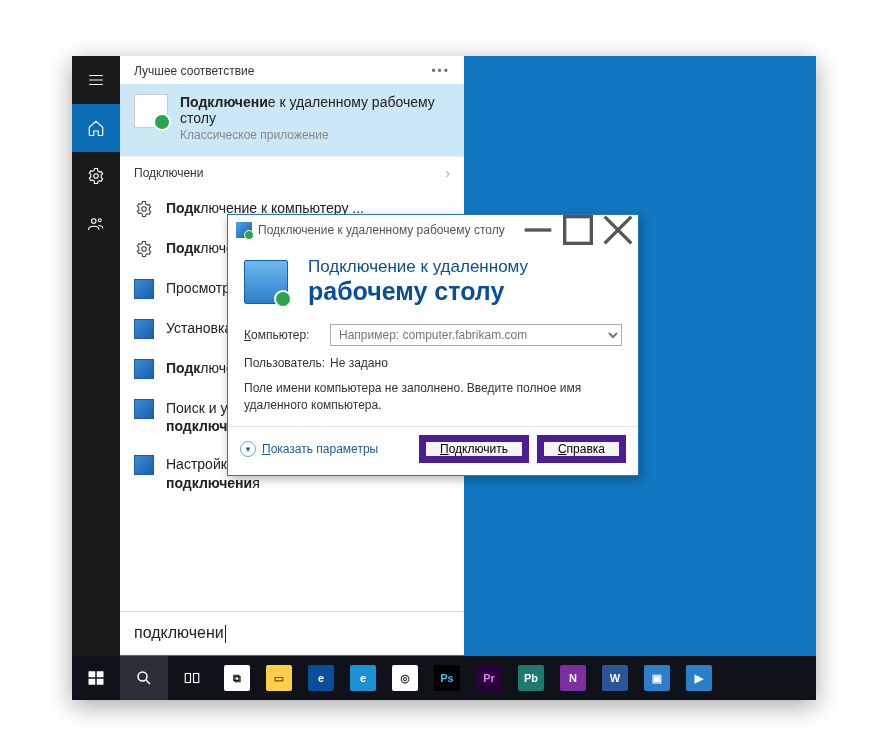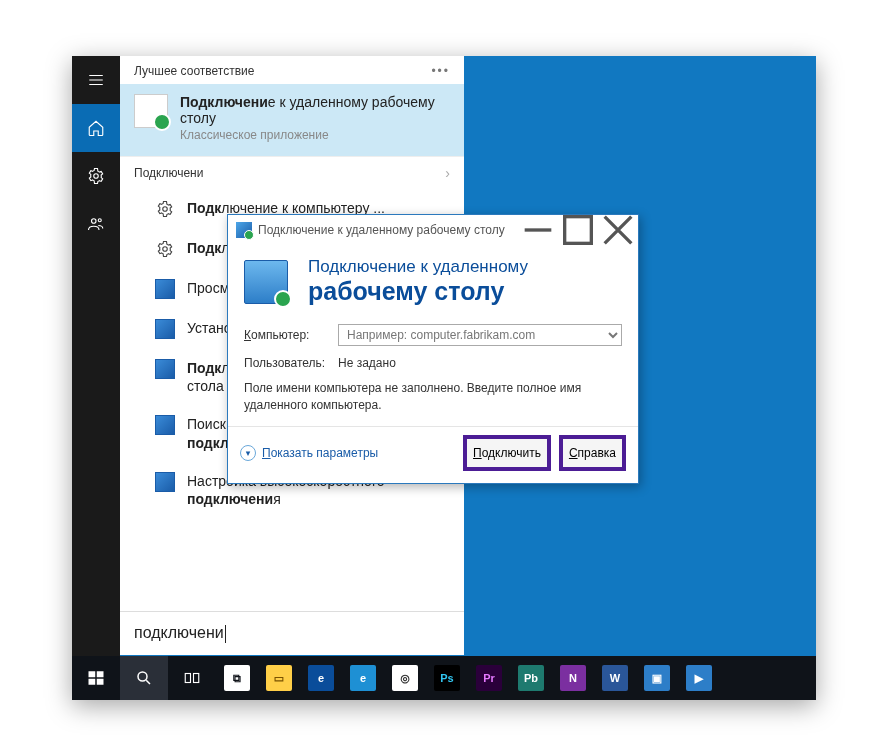--- a/index.html
+++ b/index.html
@@ -19,21 +19,21 @@
 .sp-header { display:flex; align-items:center; justify-content:space-between; padding:8px 14px 6px; font-size:12px; color:#333; }
 .sp-header .dots { color:#777; letter-spacing:2px; cursor:pointer; }
 .best-match { display:flex; gap:12px; padding:10px 14px 14px; background:#cce8f6; cursor:pointer; }
 .bm-icon { width:34px; height:34px; background:#fff; border:1px solid #ccc; position:relative; flex-shrink:0; }
 .bm-icon::after { content:""; position:absolute; right:-4px; bottom:-4px; width:14px; height:14px; background:#2aa44f; border-radius:50%; border:2px solid #fff; }
 .bm-text .t1 { font-size:14px; color:#222; }
 .bm-text .t1 b { font-weight:600; }
 .bm-text .t2 { font-size:12px; color:#888; margin-top:2px; }
 .sp-section { display:flex; align-items:center; justify-content:space-between; padding:8px 14px; font-size:12px; color:#333; border-top:1px solid #eee; cursor:pointer; }
 .sp-section .chev { color:#aaa; font-size:14px; }
-.sp-list { flex:1; overflow:hidden;padding-left:21px; }
+.sp-list { flex:1; overflow:hidden; }
 .sp-item { display:flex; align-items:flex-start; gap:12px; padding:10px 14px; font-size:14px; color:#222; cursor:pointer; }
 .sp-item .ic { width:20px; height:20px; flex-shrink:0; display:flex; align-items:center; justify-content:center; }
 .sp-item .ic.settings svg { width:18px; height:18px; stroke:#444; fill:none; stroke-width:1.5; }
 .sp-item .ic.net { background:linear-gradient(135deg,#3a8bd8,#1a5ca8); border:1px solid #1a5ca8; }
 .sp-item .ic.win svg { width:16px; height:16px; fill:#0078d7; }
 .sp-item .txt { line-height:1.3; }
 .sp-item .txt b { font-weight:600; }
 .sp-search { border-top:1px solid #ddd; padding:12px 14px; font-size:16px; color:#222; position:relative; }
 .sp-search .caret { display:inline-block; width:1px; height:18px; background:#222; vertical-align:middle; margin-left:1px; animation:blink 1s steps(1) infinite; }
 @keyframes blink { 50% { opacity:0; } }
@@ -45,31 +45,31 @@
 .rdp-title .ticon::after{content:"";position:absolute;right:-2px;bottom:-2px;width:8px;height:8px;background:#2aa44f;border-radius:50%;border:1px solid #fff;}
 .rdp-title .ttext { color:#555; font-size:12px; flex:1; }
 .rdp-title .winbtn { width:40px; height:30px; display:flex; align-items:center; justify-content:center; color:#555; cursor:pointer; }
 .rdp-head { display:flex; align-items:center; gap:20px; padding:12px 16px 8px; }
 .rdp-head .bigicon { width:44px; height:44px; position:relative; }
 .rdp-head .bigicon .mon { position:absolute; inset:0; background:linear-gradient(180deg,#6db8ee 0%,#2d7ec8 100%); border:1px solid #1a5ca8; border-radius:2px; }
 .rdp-head .bigicon .badge { position:absolute; right:-4px; bottom:-4px; width:18px; height:18px; background:#2aa44f; border-radius:50%; border:2px solid #fff; }
 .rdp-head .htxt .l1 { color:#0a4d9a; font-size:17px; }
 .rdp-head .htxt .l2 { color:#0a4d9a; font-size:25px; font-weight:600; }
 .rdp-body { padding:10px 16px 0; color:#444; }
-.rdp-row { display:flex; align-items:center; gap:8px; margin-bottom:10px; }
+.rdp-row { display:flex; align-items:center; gap:0; margin-bottom:10px; }
 .rdp-row .lbl { width:86px; color:#333; }
 .rdp-row .lbl u { text-decoration:underline; }
 .rdp-row select { flex:1; height:22px; border:1px solid #aaa; font-size:12px; padding:0 4px; color:#777; background:#fff; }
 .rdp-row .val { color:#333; }
 .rdp-note { color:#333; line-height:1.4; margin:4px 0 12px; }
 .rdp-footer { display:flex; align-items:center; justify-content:space-between; padding:8px 12px 12px; border-top:1px solid #e5e5e5; margin-top:4px; }
 .rdp-footer .show { display:flex; align-items:center; gap:6px; color:#1a5ca8; cursor:pointer; }
 .rdp-footer .show .circ { width:16px;height:16px;border:1px solid #6aa8da;border-radius:50%;display:flex;align-items:center;justify-content:center;color:#1a5ca8;font-size:9px; }
 .rdp-footer .btns { display:flex; gap:8px; }
-.rdp-footer button { height:36px; padding:0 6px; border:4px solid #4c1d95; background:#f5f5f5; font-size:12px; cursor:pointer; }
+.rdp-footer button { height:28px; padding:0 14px; border:7px solid #4c1d95; background:#f5f5f5; font-size:12px; cursor:pointer; }
 .rdp-footer button u { text-decoration:underline; }
 
 
 .taskbar { position:absolute; left:0; right:0; bottom:0; height:44px; background:#0f1319; display:flex; align-items:center; }
 .tb-btn { width:48px; height:44px; display:flex; align-items:center; justify-content:center; cursor:pointer; color:#fff; }
 .tb-btn svg { width:18px; height:18px; }
 .tb-app { width:42px; height:44px; display:flex; align-items:center; justify-content:center; cursor:pointer; }
 .tb-app .tile { width:26px; height:26px; border-radius:2px; display:flex; align-items:center; justify-content:center; font-size:11px; font-weight:700; color:#fff; }
 </style>
 </head>

